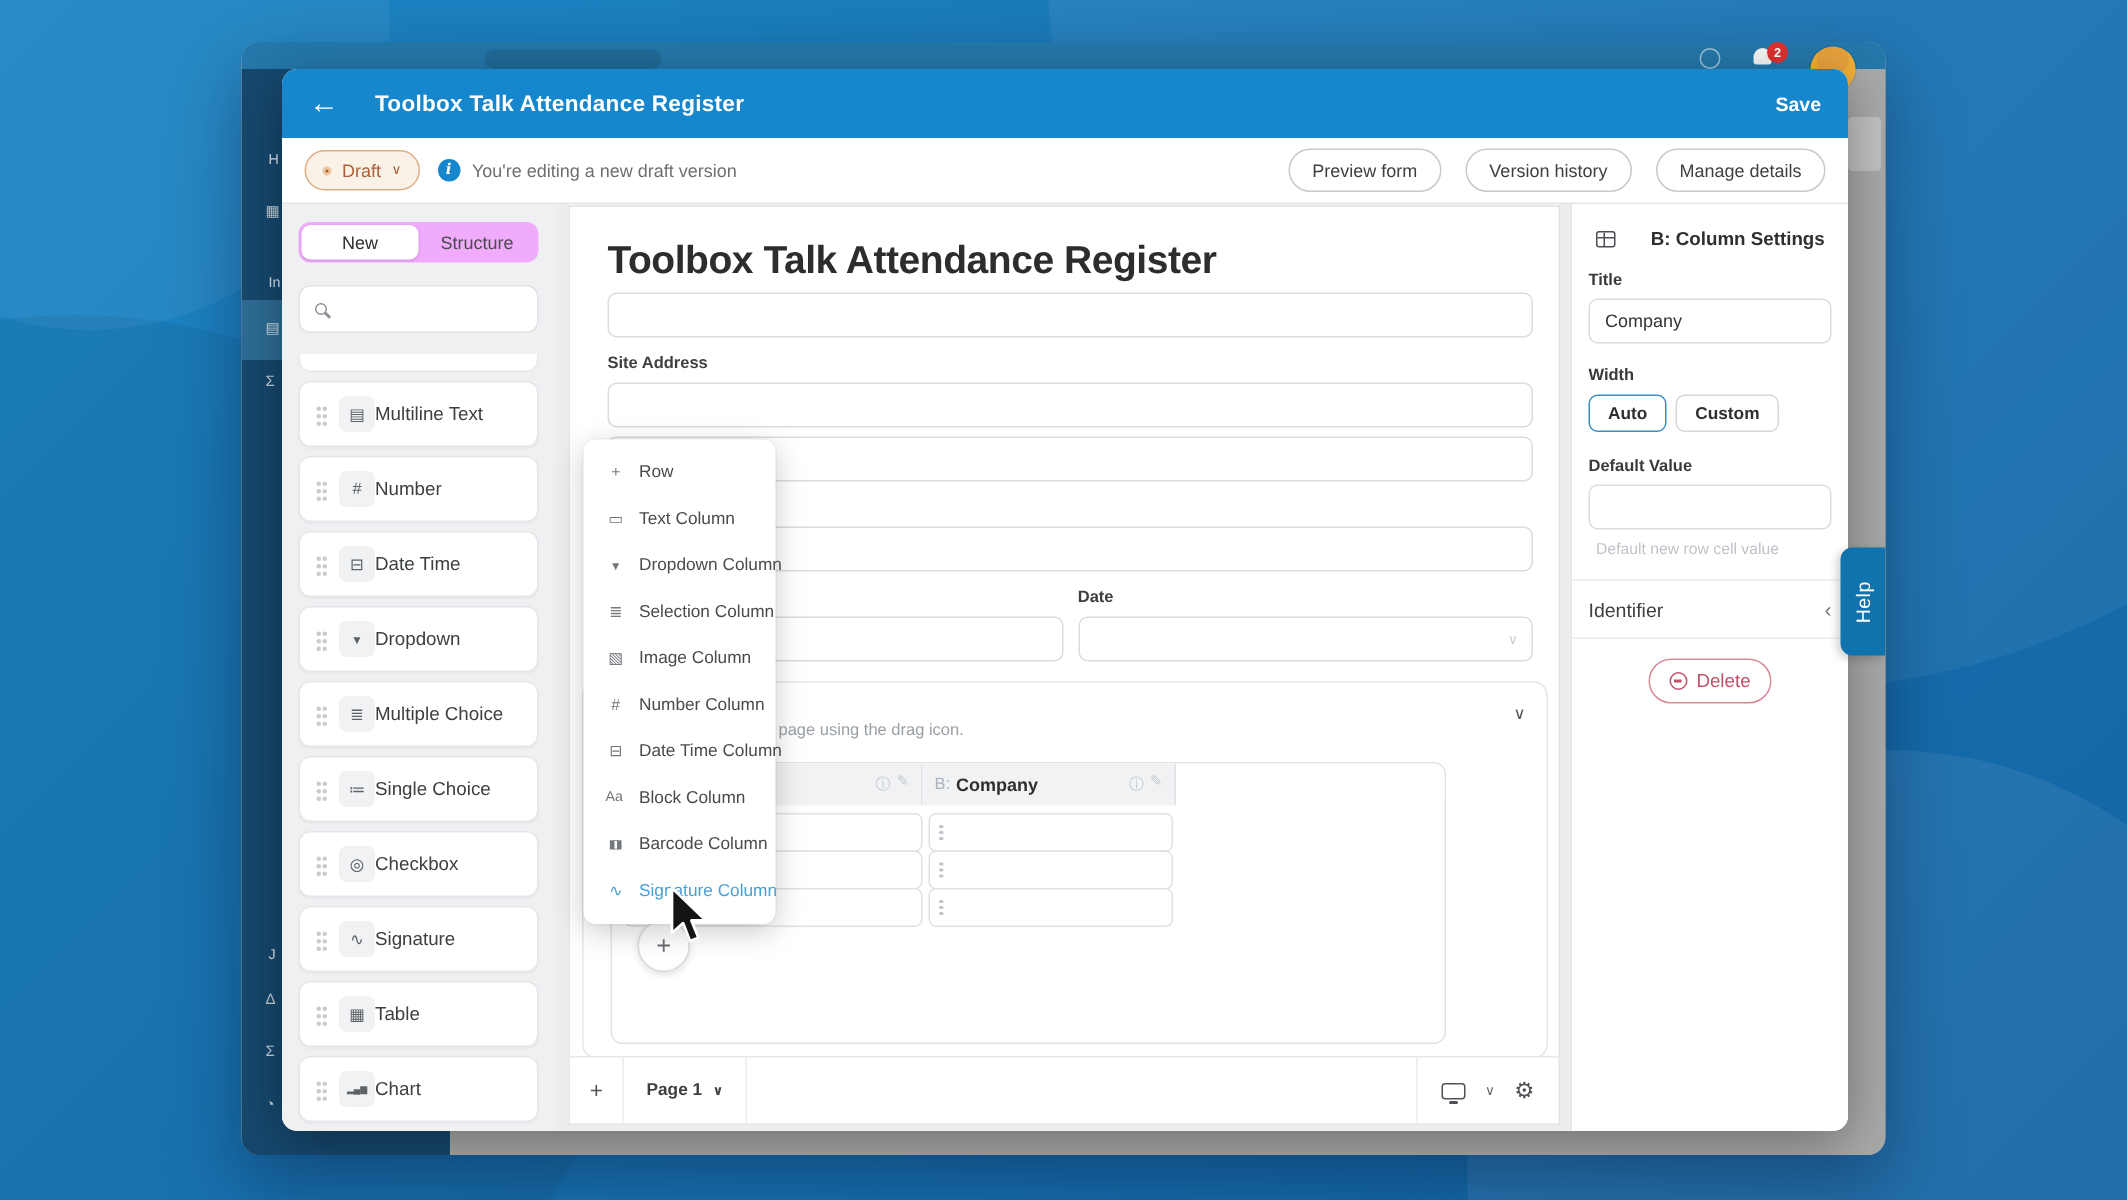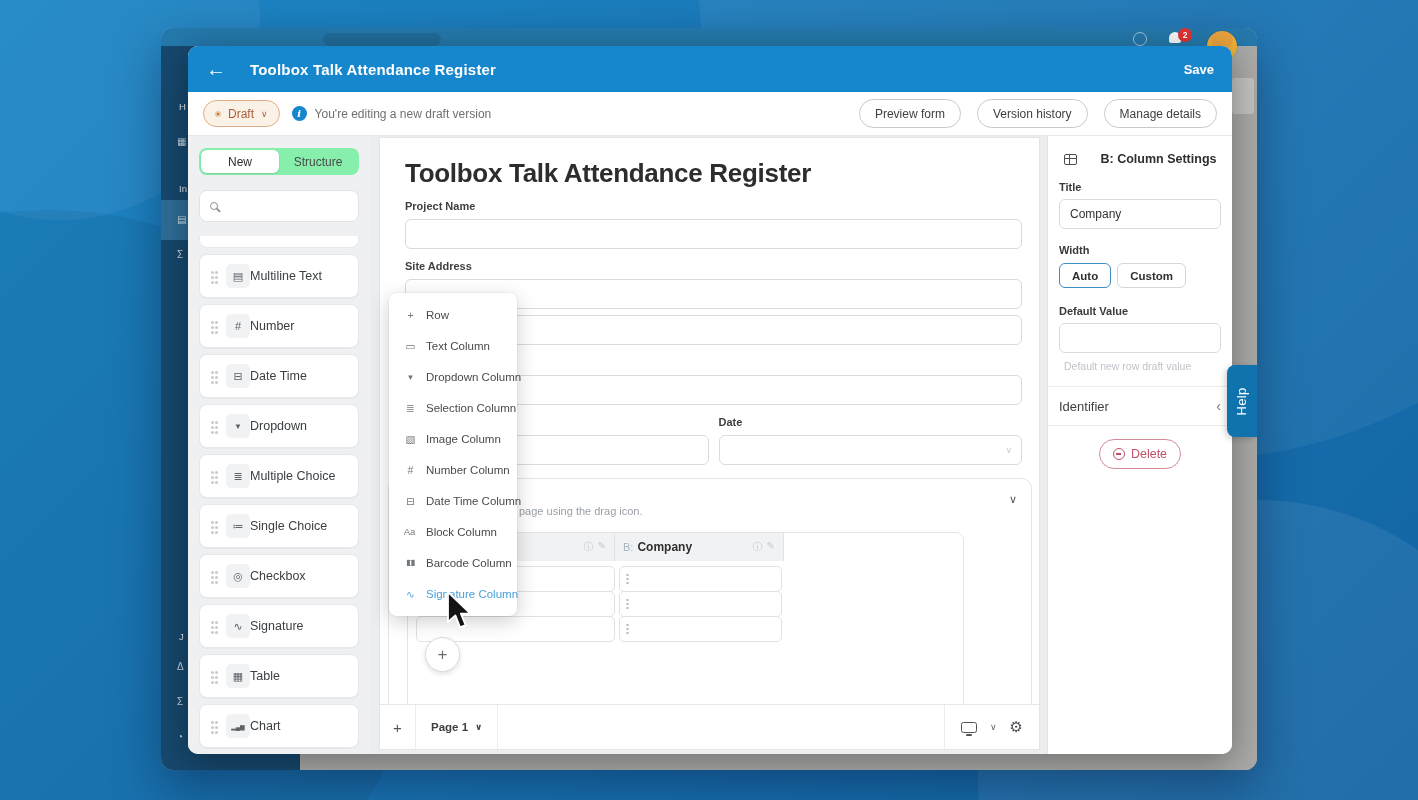--- a/index.html
+++ b/index.html
@@ -55,21 +55,21 @@
   .draft-chev { color:#a9603a; font-size:9px; }
   .info-icon { width:15px; height:15px; border-radius:50%; background:#1787cd; color:#fff; font-family:"DejaVu Serif",serif; font-style:italic; font-weight:bold; font-size:10px; text-align:center; line-height:15px; margin-left:12px; }
   .banner-text { color:#6f6f6f; font-size:12px; margin-left:8px; }
   .tb-right { margin-left:auto; display:flex; gap:16px; }
   .pill-btn { height:29px; padding:0 15px; border:1px solid #c9c9c9; border-radius:15px; background:#fff; font-size:12px; color:#3f3f3f; display:flex; align-items:center; cursor:pointer; font-family:inherit; }
 
   .m-body { flex:1; display:flex; min-height:0; }
 
   
   .left-panel { width:182px; background:#eff0f2; padding:12px 11px; overflow:hidden; flex:none; }
-  .seg { height:27px; background:#86efac; border-radius:8px; display:flex; padding:2px; }
+  .seg { height:27px; background:#f0abfc; border-radius:8px; display:flex; padding:2px; }
   .seg-btn { flex:1; border-radius:6px; font-size:12px; color:#4a4a4a; display:flex; align-items:center; justify-content:center; cursor:pointer; }
   .seg-btn.active { background:#fff; box-shadow:0 1px 2px rgba(0,0,0,.12); color:#2e2e2e; }
   .search-box { margin-top:15px; height:32px; background:#fff; border:1px solid #e0e2e5; border-radius:8px; display:flex; align-items:center; padding:0 10px; gap:7px; }
   .mag { width:8px; height:8px; border:1.5px solid #8d9298; border-radius:50%; position:relative; flex:none; }
   .mag::after { content:''; position:absolute; width:4.5px; height:1.5px; background:#8d9298; transform:rotate(45deg); right:-3.5px; bottom:-1.5px; }
   .search-input { border:none; outline:none; flex:1; font-size:12px; background:transparent; min-width:0; }
   .item-sliver { margin-top:14px; height:12px; background:#fff; border-radius:0 0 8px 8px; border:1px solid #e6e7ea; border-top:none; }
   .fld-item { margin-top:6px; height:44px; background:#fff; border:1px solid #e6e7ea; border-radius:8px; display:flex; align-items:center; cursor:grab; box-shadow:0 1px 1px rgba(0,0,0,.03); }
   .dots { width:3px; height:3px; margin-left:11px; border-radius:50%; background:#c9cbd0; box-shadow:4px 0 0 #c9cbd0,0 5px 0 #c9cbd0,4px 5px 0 #c9cbd0,0 10px 0 #c9cbd0,4px 10px 0 #c9cbd0; flex:none; margin-top:-8px; }
   .fld-icon { width:24px; height:24px; margin-left:12px; background:#f1f2f4; border-radius:5px; color:#5f6368; font-size:11px; display:flex; align-items:center; justify-content:center; flex:none; }
@@ -260,21 +260,20 @@
           <span class="fld-icon" style="font-size:6px;letter-spacing:0;">▂▄▆</span>
           <span class="fld-label">Chart</span>
         </div>
       </div>
 
       <div class="canvas-col">
         <div class="page">
           <div class="form-title">Toolbox Talk Attendance Register</div>
 
           <div>
-            <div class="f-label">Project Name</div>
             <div class="f-input"></div>
           </div>
 
           <div>
             <div class="f-label">Site Address</div>
             <div class="f-input"></div>
           </div>
 
           <div>
             <div class="f-input"></div>
@@ -359,21 +358,21 @@
         </div>
         <div class="rp-label">Title</div>
         <input class="rp-input" value="Company" style="">
         <div class="rp-label">Width</div>
         <div class="width-row">
           <button class="w-btn sel">Auto</button>
           <button class="w-btn">Custom</button>
         </div>
         <div class="rp-label" style="margin-top:17px;">Default Value</div>
         <input class="rp-input" style="">
-        <div class="rp-helper">Default new row draft value</div>
+        <div class="rp-helper">Default new row cell value</div>
         <div class="rp-div"></div>
         <div class="ident-row">
           <span>Identifier</span>
           <span class="ident-chev">‹</span>
         </div>
         <div class="rp-div" style="margin-top:0;"></div>
         <button class="delete-btn">
           <span class="minus-ico"></span>
           <span>Delete</span>
         </button>

